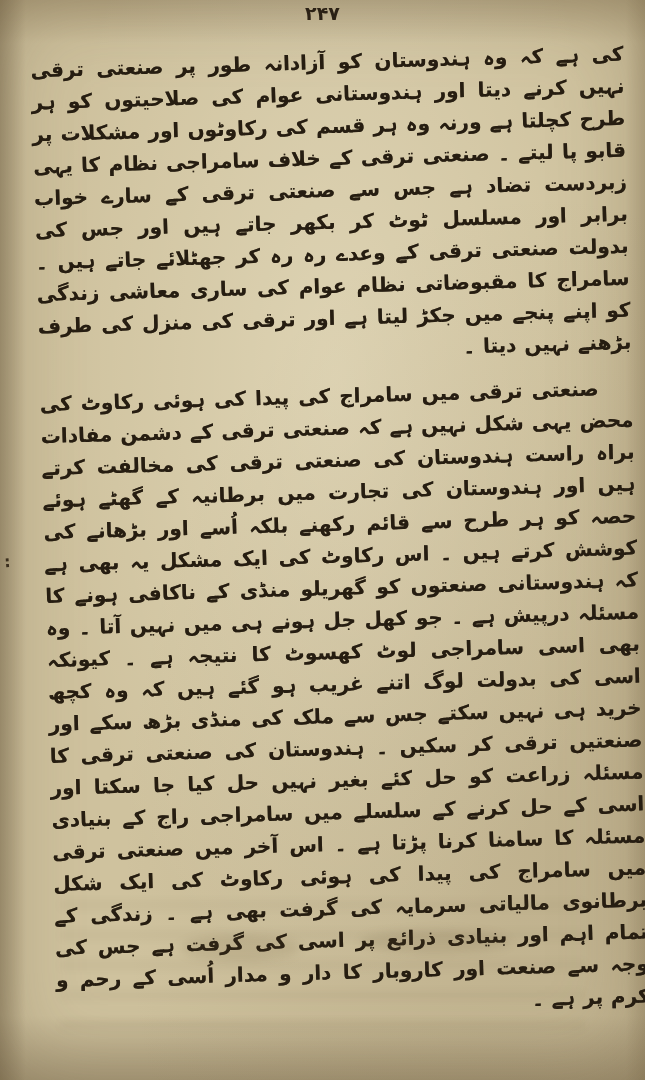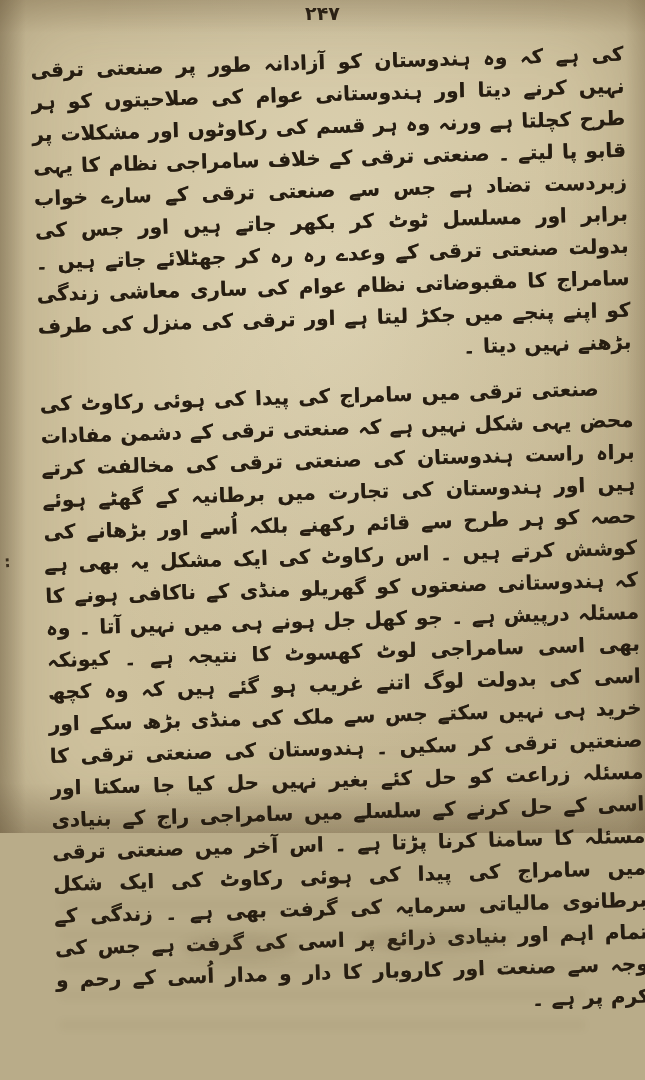--- a/index.html
+++ b/index.html
@@ -6,21 +6,21 @@
     margin: 0;
     padding: 0;
     width: 645px;
     height: 1080px;
     overflow: hidden;
     background: #b9ac89;
   }
   .page {
     position: relative;
     width: 645px;
-    height: 833px;
+    height: 1080px;
     background-color: #cfc29e;
     background-image:
       radial-gradient(ellipse at 52% 35%, rgba(255,250,228,0.30), rgba(255,250,228,0) 62%),
       radial-gradient(ellipse at 85% 80%, rgba(120,100,66,0.18), rgba(120,100,66,0) 55%),
       linear-gradient(90deg, rgba(92,76,50,0.38), rgba(92,76,50,0) 4%),
       linear-gradient(270deg, rgba(110,92,60,0.22), rgba(110,92,60,0) 3%),
       linear-gradient(180deg, rgba(118,98,64,0.28), rgba(118,98,64,0) 4%),
       linear-gradient(0deg, rgba(92,76,50,0.30), rgba(92,76,50,0) 6%);
     box-shadow: inset 0 0 90px rgba(96,80,52,0.35);
     font-family: "DejaVu Sans", sans-serif;

